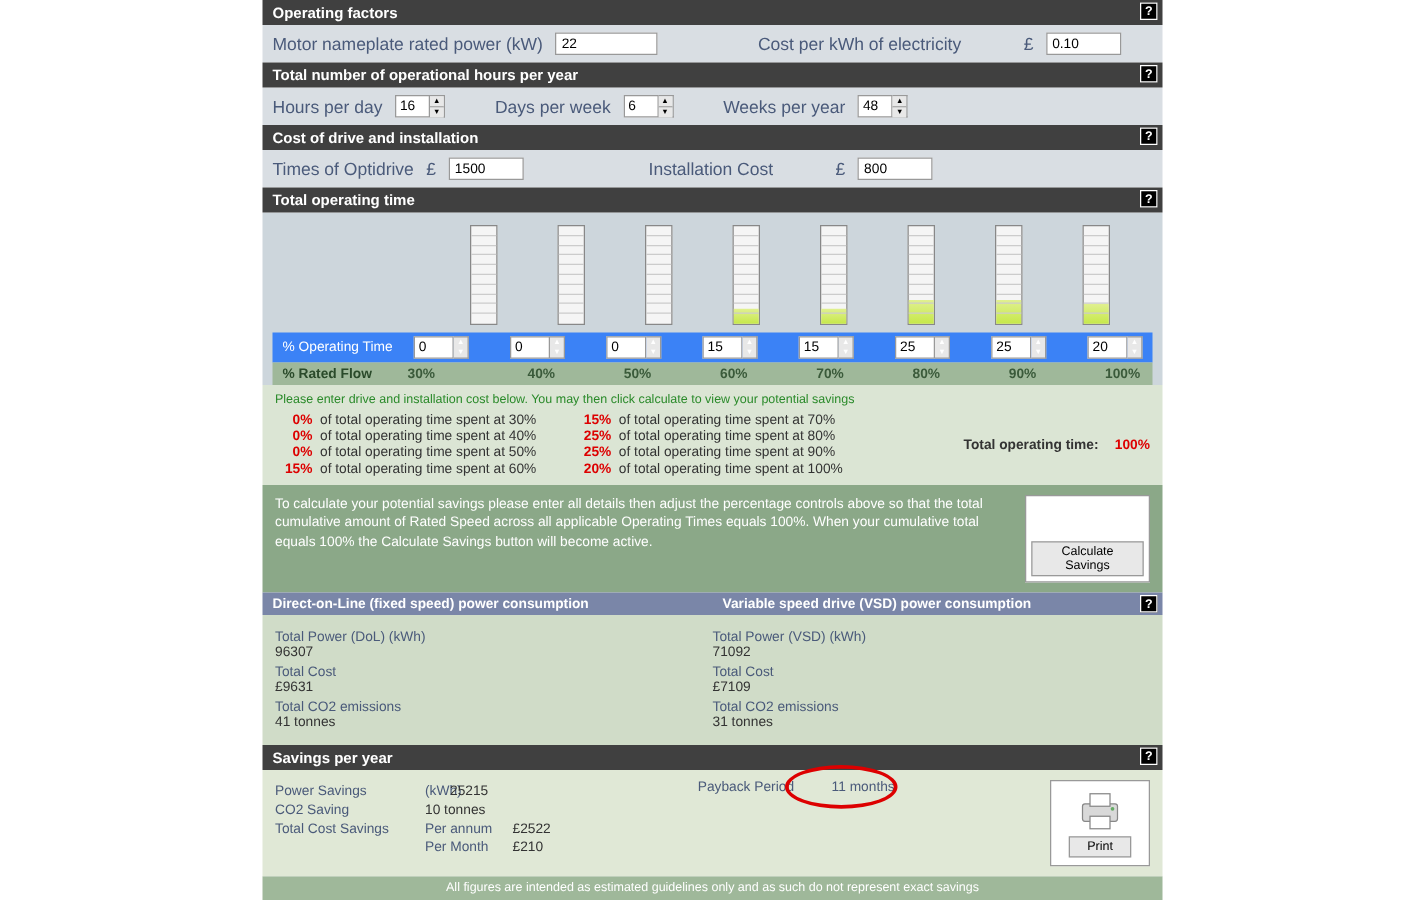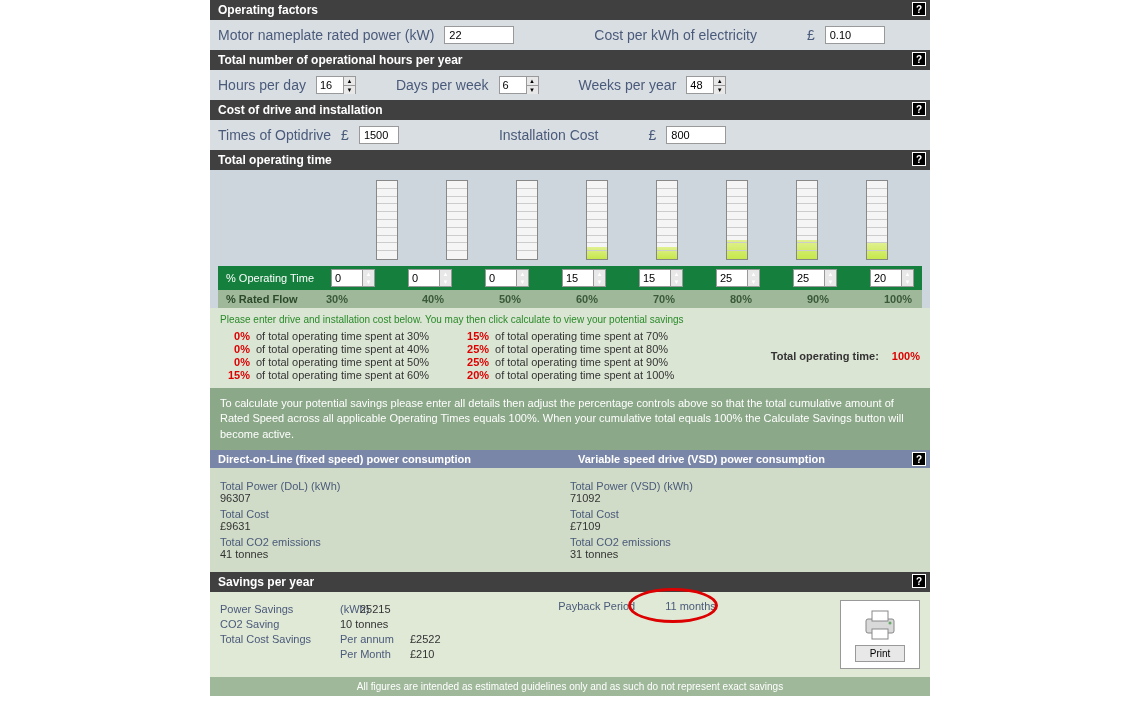--- a/index.html
+++ b/index.html
@@ -103,21 +103,21 @@
   }
   .bar .tick {
     position: absolute;
     left: 0; right: 0;
     border-top: 1px solid #ccc;
     height: 0;
   }
   .op-time-label-row {
     display: flex;
     align-items: center;
-    background: #15803d;
+    background: #3b82f6;
     color: #fff;
     padding: 3px 8px;
     margin-top: 6px;
   }
   .op-time-label-row .lbl { width: 110px; font-weight: normal; font-size: 11px; }
   .op-spinners {
     display: flex;
     gap: 33px;
     flex: 1;
     padding-left: 5px;
@@ -307,21 +307,21 @@
 <body>
 
 <div class="container">
 
   <div class="section-header">
     <span>Operating factors</span>
     <span class="help-icon">?</span>
   </div>
   <div class="section-body">
     <span class="label">Motor nameplate rated power (kW)</span>
-    <input class="input-text" style="width: 70px;" value="22">
+    <input class="input-text" style="width: 82px;" value="22">
     <span style="width:60px"></span>
     <span class="label">Cost per kWh of electricity</span>
     <span style="width:30px"></span>
     <span class="label">£</span>
     <input class="input-text" style="width: 60px;" value="0.10">
   </div>
 
   <div class="section-header">
     <span>Total number of operational hours per year</span>
     <span class="help-icon">?</span>
@@ -355,21 +355,21 @@
     </span>
   </div>
 
   <div class="section-header">
     <span>Cost of drive and installation</span>
     <span class="help-icon">?</span>
   </div>
   <div class="section-body">
     <span class="label">Times of Optidrive</span>
     <span class="label">£</span>
-    <input class="input-text" style="width: 40px;" value="1500">
+    <input class="input-text" style="width: 60px;" value="1500">
     <span style="width:80px"></span>
     <span class="label">Installation Cost</span>
     <span style="width:30px"></span>
     <span class="label">£</span>
     <input class="input-text" style="width: 60px;" value="800">
   </div>
 
   <div class="section-header">
     <span>Total operating time</span>
     <span class="help-icon">?</span>
@@ -606,20 +606,24 @@
         </div>
       <div class="total-op">
         <span>Total operating time:</span>
         <span class="val">100%</span>
       </div>
     </div>
   </div>
 
   <div class="calc-instruction">
     <div class="txt">To calculate your potential savings please enter all details then adjust the percentage controls above so that the total cumulative amount of Rated Speed across all applicable Operating Times equals 100%. When your cumulative total equals 100% the Calculate Savings button will become active.</div>
+    <div class="calc-btn-area">
+      <div class="calc-icon">🖩</div>
+      <button>Calculate Savings</button>
+    </div>
   </div>
 
   <div class="double-header">
     <div class="h">Direct-on-Line (fixed speed) power consumption</div>
     <div class="h">Variable speed drive (VSD) power consumption</div>
     <span class="help-icon">?</span>
   </div>
   <div class="results-body">
     <div class="results-col">
       <div class="rrow">

